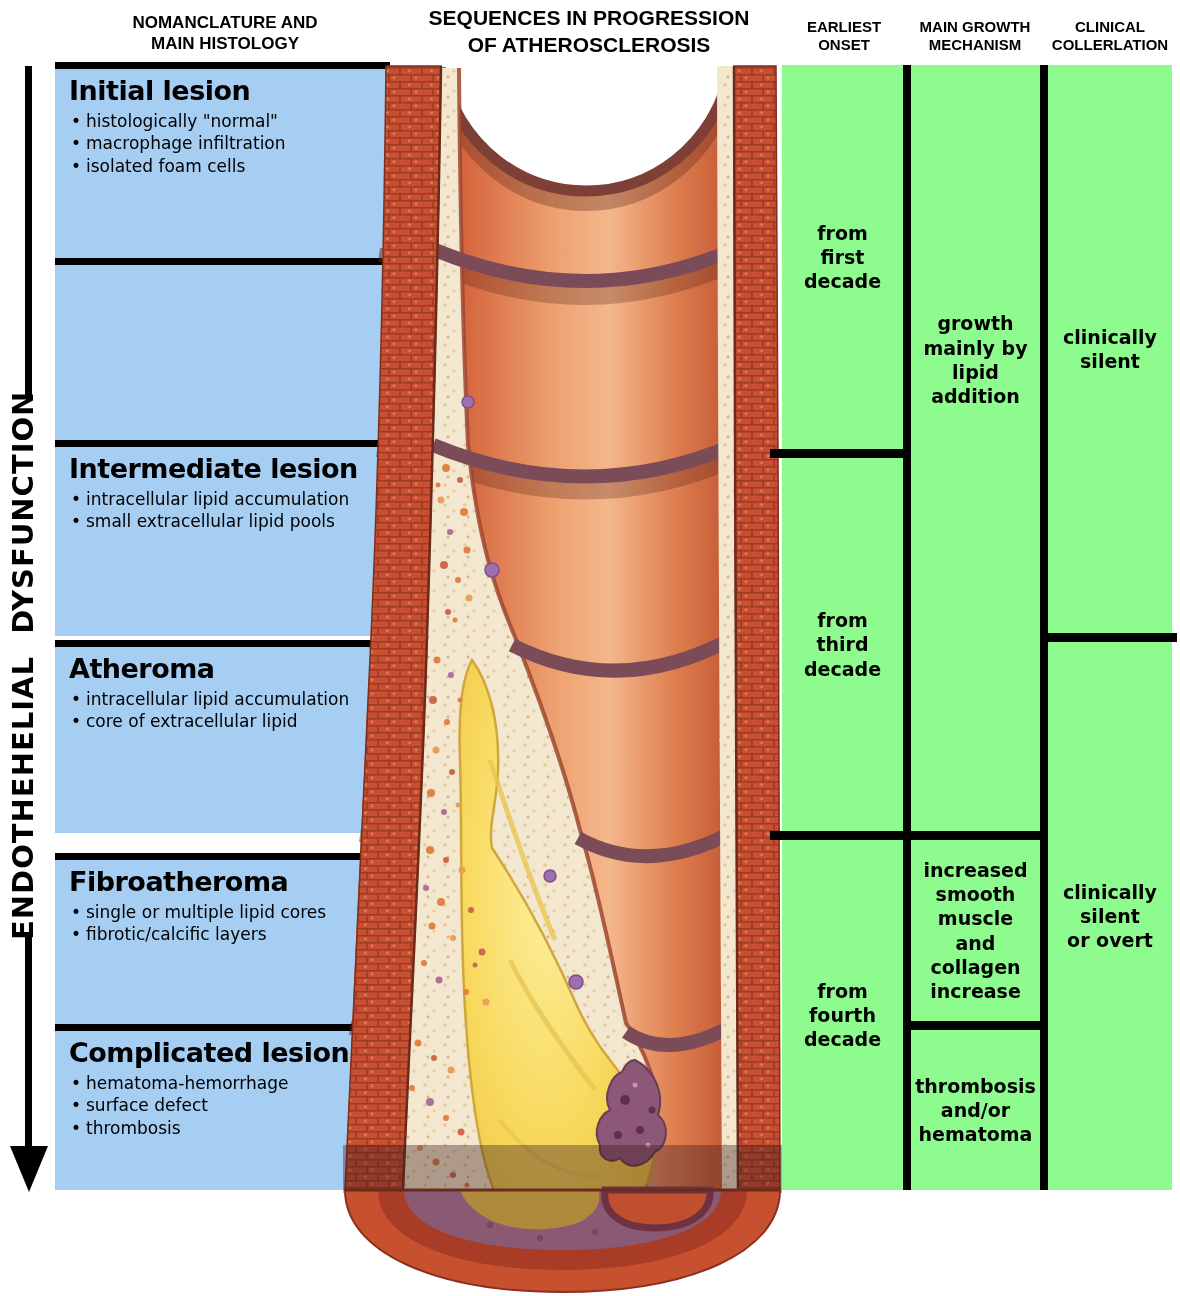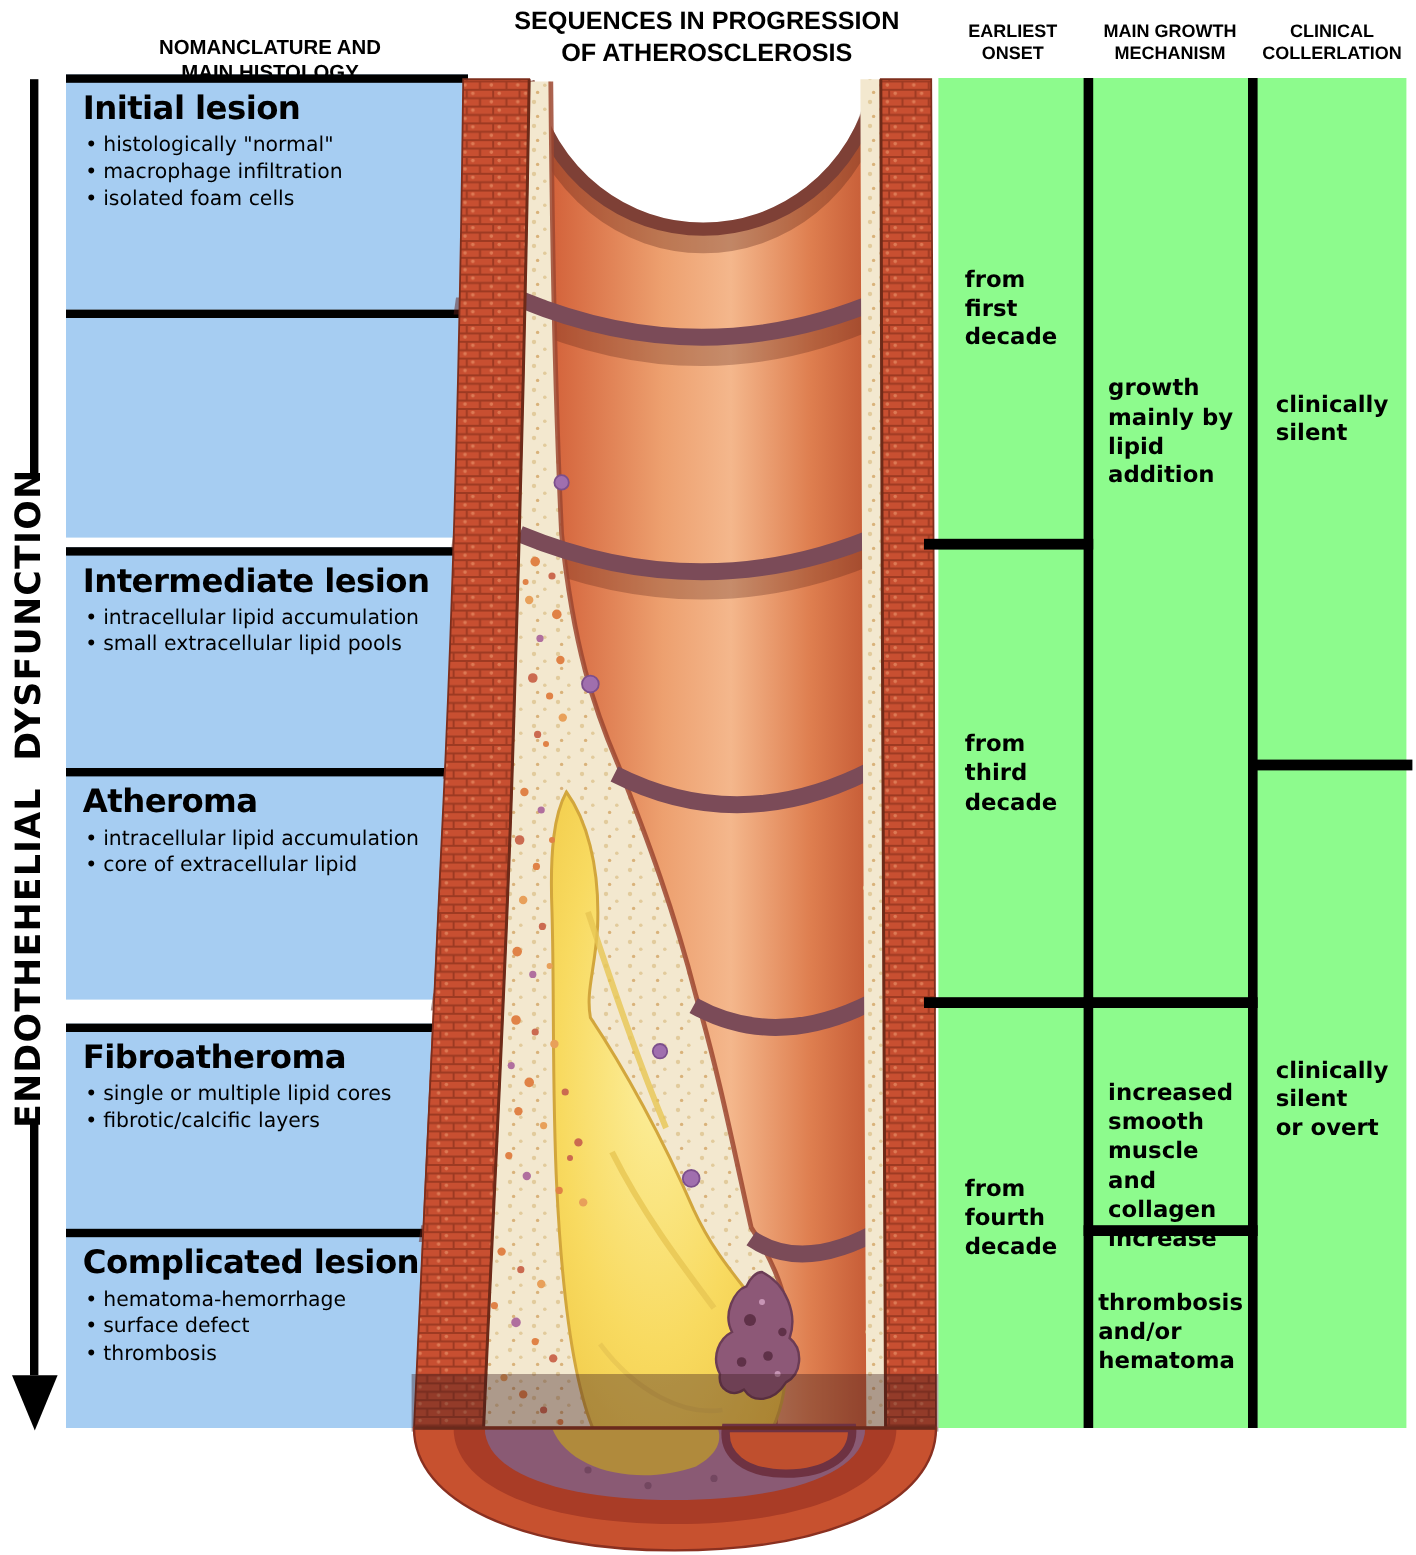--- a/index.html
+++ b/index.html
@@ -1,20 +1,20 @@
 <!DOCTYPE html>
 <html><head>
 <meta charset="utf-8">
 <style>
   html,body{margin:0;padding:0;background:#fff;}
   .stage{position:relative;width:1180px;height:1296px;background:#ffffff;overflow:hidden;
          font-family:"DejaVu Sans",sans-serif;color:#000;}
   .hdr{position:absolute;text-align:center;white-space:pre-line;font-family:"Liberation Sans",sans-serif;
        font-weight:bold;z-index:5;}
-  #hdr-histology{left:100px;top:12px;width:250px;font-size:17px;line-height:1.25;margin-top:17px;}
+  #hdr-histology{left:100px;top:12px;width:250px;font-size:17px;line-height:1.25;}
   #hdr-sequences{left:393px;top:4px;width:392px;font-size:21px;line-height:1.3;}
   #hdr-onset{left:786px;top:18px;width:116px;font-size:15px;line-height:1.2;}
   #hdr-growth{left:905px;top:18px;width:140px;font-size:15px;line-height:1.2;}
   #hdr-clinical{left:1040px;top:18px;width:140px;font-size:15px;line-height:1.2;}
 
   
   .axis-line{position:absolute;left:25px;width:7px;background:#000;z-index:2;}
   #axis-line-top{top:66px;height:332px;}
   #axis-line-bottom{top:936px;height:210px;}
   #axis-arrowhead{position:absolute;left:10px;top:1146px;width:0;height:0;z-index:2;
@@ -22,48 +22,48 @@
   #axis-label{position:absolute;left:-244px;top:644px;width:546px;height:46px;
     transform:rotate(-90deg);transform-origin:center;text-align:center;
     font-weight:bold;font-size:29px;letter-spacing:1px;white-space:pre;z-index:2;
     font-family:"DejaVu Sans",sans-serif;}
 
   
   .lesion-box{position:absolute;left:55px;width:335px;background:#a6cdf2;border-top:7px solid #000;
     box-sizing:border-box;padding:7px 8px 16px 14px;z-index:1;}
   #lesion-0{top:62px;height:196px;}
   #lesion-1{top:258px;height:190px;}
-  #lesion-2{top:456px;height:196px;}
+  #lesion-2{top:440px;height:196px;}
   #lesion-3{top:640px;height:193px;}
   #lesion-4{top:833px;height:233px;margin-top:20px;}
   #lesion-5{top:1024px;height:166px;}
   .lesion-title{font-weight:bold;font-size:27px;letter-spacing:-0.5px;line-height:1.1;margin:0;}
   .lesion-note{font-size:17px;line-height:1.3;margin-top:3px;max-width:250px;}
   .lesion-bullets{margin:4px 0 0 0;padding:0;}
   .lesion-bullets li{list-style:none;position:relative;padding-left:17px;font-size:17px;line-height:1.32;}
   .lesion-bullets li::before{content:"\2022";position:absolute;left:2px;top:0;}
 
   
   #green-bg{position:absolute;left:782px;top:65px;width:390px;height:1125px;background:#8dfb8d;z-index:0;}
   .vline{position:absolute;top:65px;width:8px;height:1125px;background:#000;z-index:4;}
   #vline-1{left:903px;}
   #vline-2{left:1040px;}
   .hdiv{position:absolute;height:9px;background:#000;z-index:4;}
   #hdiv-onset-1{left:770px;top:449px;width:141px;}
   #hdiv-onset-2{left:770px;top:831px;width:141px;}
   #hdiv-growth-1{left:903px;top:831px;width:145px;}
   #hdiv-growth-2{left:903px;top:1021px;width:145px;}
   #hdiv-clinical-1{left:1040px;top:633px;width:137px;}
-  .cell{position:absolute;display:flex;align-items:center;justify-content:center;text-align:left;
+  .cell{position:absolute;display:flex;align-items:center;justify-content:center;text-align:center;
     white-space:pre-line;font-weight:bold;font-size:19px;line-height:1.28;z-index:2;}
   #cell-onset-0{left:782px;top:65px;width:121px;height:384px;}
   #cell-onset-1{left:782px;top:458px;width:121px;height:373px;}
   #cell-onset-2{left:782px;top:840px;width:121px;height:350px;}
   #cell-growth-0{left:911px;top:65px;width:129px;height:590px;}
-  #cell-growth-1{left:911px;top:840px;width:129px;height:181px;margin-top:41px;}
+  #cell-growth-1{left:911px;top:840px;width:129px;height:181px;}
   #cell-growth-2{left:911px;top:1030px;width:129px;height:160px;}
   #cell-clinical-0{left:1048px;top:65px;width:124px;height:568px;}
   #cell-clinical-1{left:1048px;top:642px;width:124px;height:548px;}
 
   #artery{position:absolute;left:340px;top:60px;z-index:3;}
 </style>
 </head>
 <body>
 
 <div class="stage">

